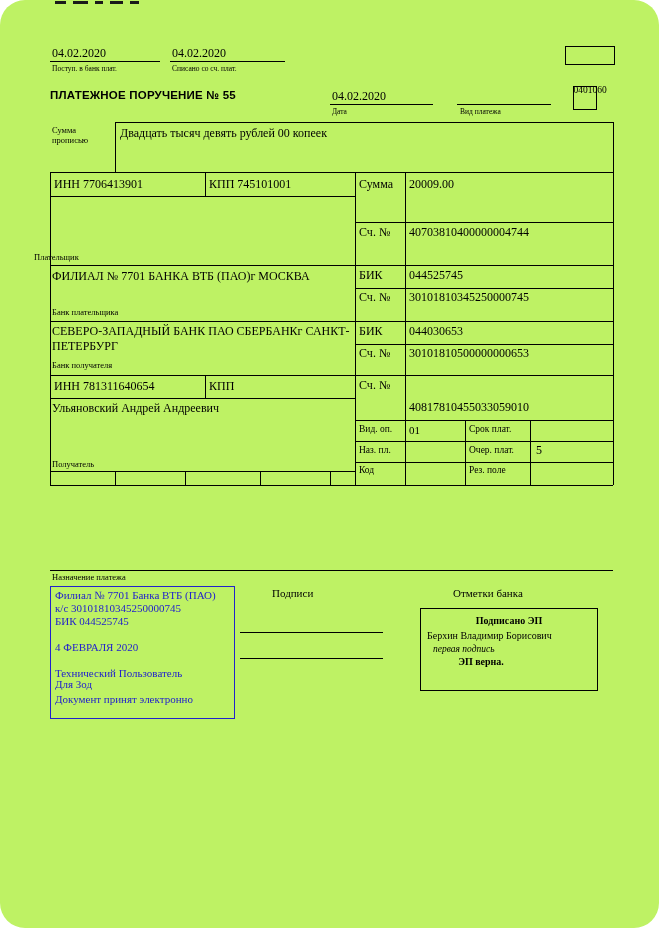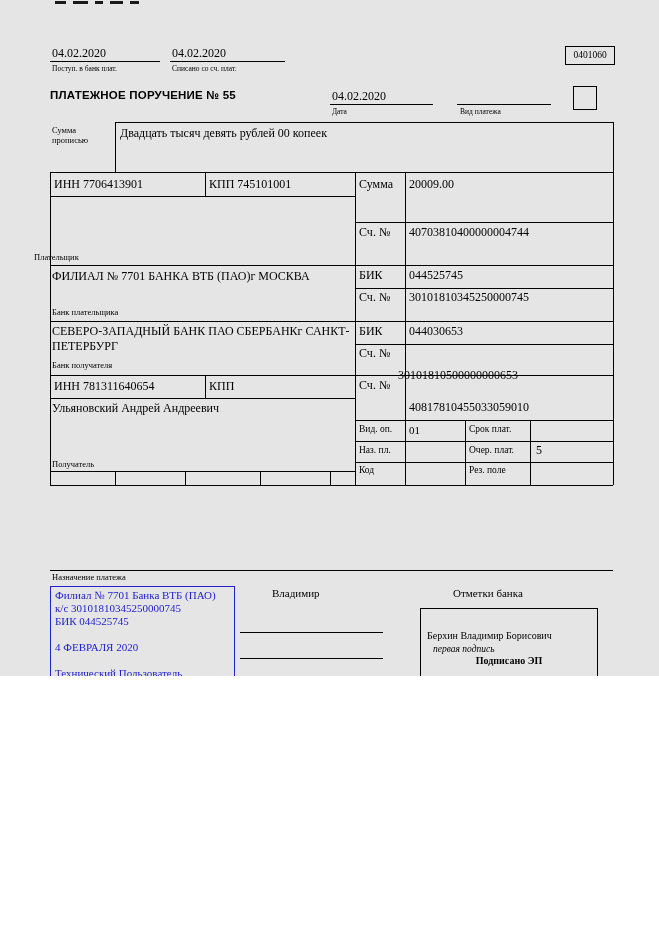--- a/index.html
+++ b/index.html
@@ -1,24 +1,24 @@
 <!DOCTYPE html>
 <html><head>
 <meta charset="utf-8">
 <style>
   html,body{margin:0;padding:0;}
   body{background:#ffffff;}
-  #page{position:relative;width:659px;height:676px;background:#e5e5e5;
-        font-family:"Liberation Serif",serif;color:#000;overflow:hidden;}
+  #page{position:relative;width:659px;height:928px;background:#bef264;
+        font-family:"Liberation Serif",serif;color:#000;overflow:hidden;border-radius:25px;}
   .t{position:absolute;white-space:nowrap;font-size:12px;line-height:14px;}
   .wrap{white-space:normal;}
   .sm{font-size:7.5px;line-height:9px;}
   .sec{font-size:8.5px;line-height:10px;}
   .lbl9{font-size:9.5px;line-height:11px;}
-  .b{font-weight:bold;margin-top:40px;}
+  .b{font-weight:bold;}
   .i{font-style:italic;}
   .box{position:absolute;border:1px solid #000;}
   .title{font-family:"Liberation Sans",sans-serif;font-size:11.5px;font-weight:bold;letter-spacing:.2px;}
   #grid{position:absolute;left:0;top:0;pointer-events:none;}
   .stampline{position:absolute;font-size:11px;line-height:11px;white-space:nowrap;}
   .artifact span{display:inline-block;height:3px;background:#1a1a1a;margin-right:7px;vertical-align:top;}
 </style>
 </head>
 <body>
 
@@ -69,21 +69,21 @@
     </g>
   </svg>
 
   <div class="t artifact" style="left:55px;top:1px;"><span style="width:11px"></span><span style="width:15px"></span><span style="width:8px"></span><span style="width:13px"></span><span style="width:9px"></span></div>
 
   <div class="t" style="left:52px;top:46px;">04.02.2020</div>
   <div class="t sm" style="left:52px;top:64px;">Поступ. в банк плат.</div>
   <div class="t" style="left:172px;top:46px;">04.02.2020</div>
   <div class="t sm" style="left:172px;top:64px;">Списано со сч. плат.</div>
   <div class="box" style="left:565px;top:46px;width:48px;height:17px;">
-    <div style="font-size:9.5px;line-height:16px;text-align:center;">0401060</div>
+    <div style="font-size:9.5px;line-height:16px;text-align:center;margin-top:35px;">0401060</div>
   </div>
 
   <div class="t title" style="left:50px;top:88px;">ПЛАТЕЖНОЕ ПОРУЧЕНИЕ № 55</div>
   <div class="t" style="left:332px;top:89px;">04.02.2020</div>
   <div class="t sm" style="left:332px;top:107px;">Дата</div>
   <div class="t sm" style="left:460px;top:107px;">Вид платежа</div>
   <div class="box" style="left:573px;top:86px;width:22px;height:22px;"></div>
 
   <div class="t sec wrap" style="left:52px;top:125px;width:58px;">Сумма прописью</div>
   <div class="t" style="left:120px;top:126px;">Двадцать тысяч девять рублей 00 копеек</div>
@@ -101,21 +101,21 @@
   <div class="t" style="left:359px;top:268px;">БИК</div>
   <div class="t" style="left:409px;top:268px;">044525745</div>
   <div class="t" style="left:359px;top:290px;">Сч. №</div>
   <div class="t" style="left:409px;top:290px;">30101810345250000745</div>
   <div class="t sec" style="left:52px;top:307px;">Банк плательщика</div>
 
   <div class="t wrap" style="left:52px;top:324px;width:300px;line-height:15px;">СЕВЕРО-ЗАПАДНЫЙ БАНК ПАО СБЕРБАНКг САНКТ-ПЕТЕРБУРГ</div>
   <div class="t" style="left:359px;top:324px;">БИК</div>
   <div class="t" style="left:409px;top:324px;">044030653</div>
   <div class="t" style="left:359px;top:346px;">Сч. №</div>
-  <div class="t" style="left:398px;top:346px;margin-top:22px;">30101810500000000653</div>
+  <div class="t" style="left:409px;top:346px;">30101810500000000653</div>
   <div class="t sec" style="left:52px;top:360px;">Банк получателя</div>
 
   <div class="t" style="left:54px;top:379px;">ИНН 781311640654</div>
   <div class="t" style="left:209px;top:379px;">КПП</div>
   <div class="t" style="left:359px;top:378px;">Сч. №</div>
   <div class="t" style="left:409px;top:400px;">40817810455033059010</div>
   <div class="t" style="left:52px;top:401px;">Ульяновский Андрей Андреевич</div>
   <div class="t sec" style="left:52px;top:459px;">Получатель</div>
 
   <div class="t lbl9" style="left:359px;top:424px;">Вид. оп.</div>
@@ -131,21 +131,21 @@
 
   <div class="box" style="left: 50px; top: 586px; width: 183px; height: 131px; color: rgb(34, 34, 204); border-color: rgb(34, 34, 204);">
     <div class="stampline" style="left:4px;top:3px;">Филиал № 7701 Банка ВТБ (ПАО)</div>
     <div class="stampline" style="left:4px;top:16px;">к/с 30101810345250000745</div>
     <div class="stampline" style="left:4px;top:29px;">БИК 044525745</div>
     <div class="stampline" style="left:4px;top:55px;">4 ФЕВРАЛЯ 2020</div>
     <div class="stampline" style="left:4px;top:81px;width:140px;white-space:normal;">Технический Пользователь Для Зод</div>
     <div class="stampline" style="left:4px;top:107px;">Документ принят электронно</div>
   </div>
 
-  <div class="t" style="left:272px;top:586px;font-size:11px;">Владимир</div>
+  <div class="t" style="left:272px;top:586px;font-size:11px;">Подписи</div>
 
   <div class="t" style="left:453px;top:586px;font-size:11px;">Отметки банка</div>
   <div class="box" style="left:420px;top:608px;width:176px;height:81px;">
     <div class="t b" style="left:0;top:5px;width:176px;text-align:center;font-size:10px;">Подписано ЭП</div>
     <div class="t" style="left:6px;top:20px;font-size:10px;">Берхин Владимир Борисович</div>
     <div class="t i" style="left:12px;top:33px;font-size:9.5px;">первая подпись</div>
     <div class="t b" style="left:0;top:46px;width:120px;text-align:center;font-size:10px;">ЭП верна.</div>
   </div>
 
 </div>

